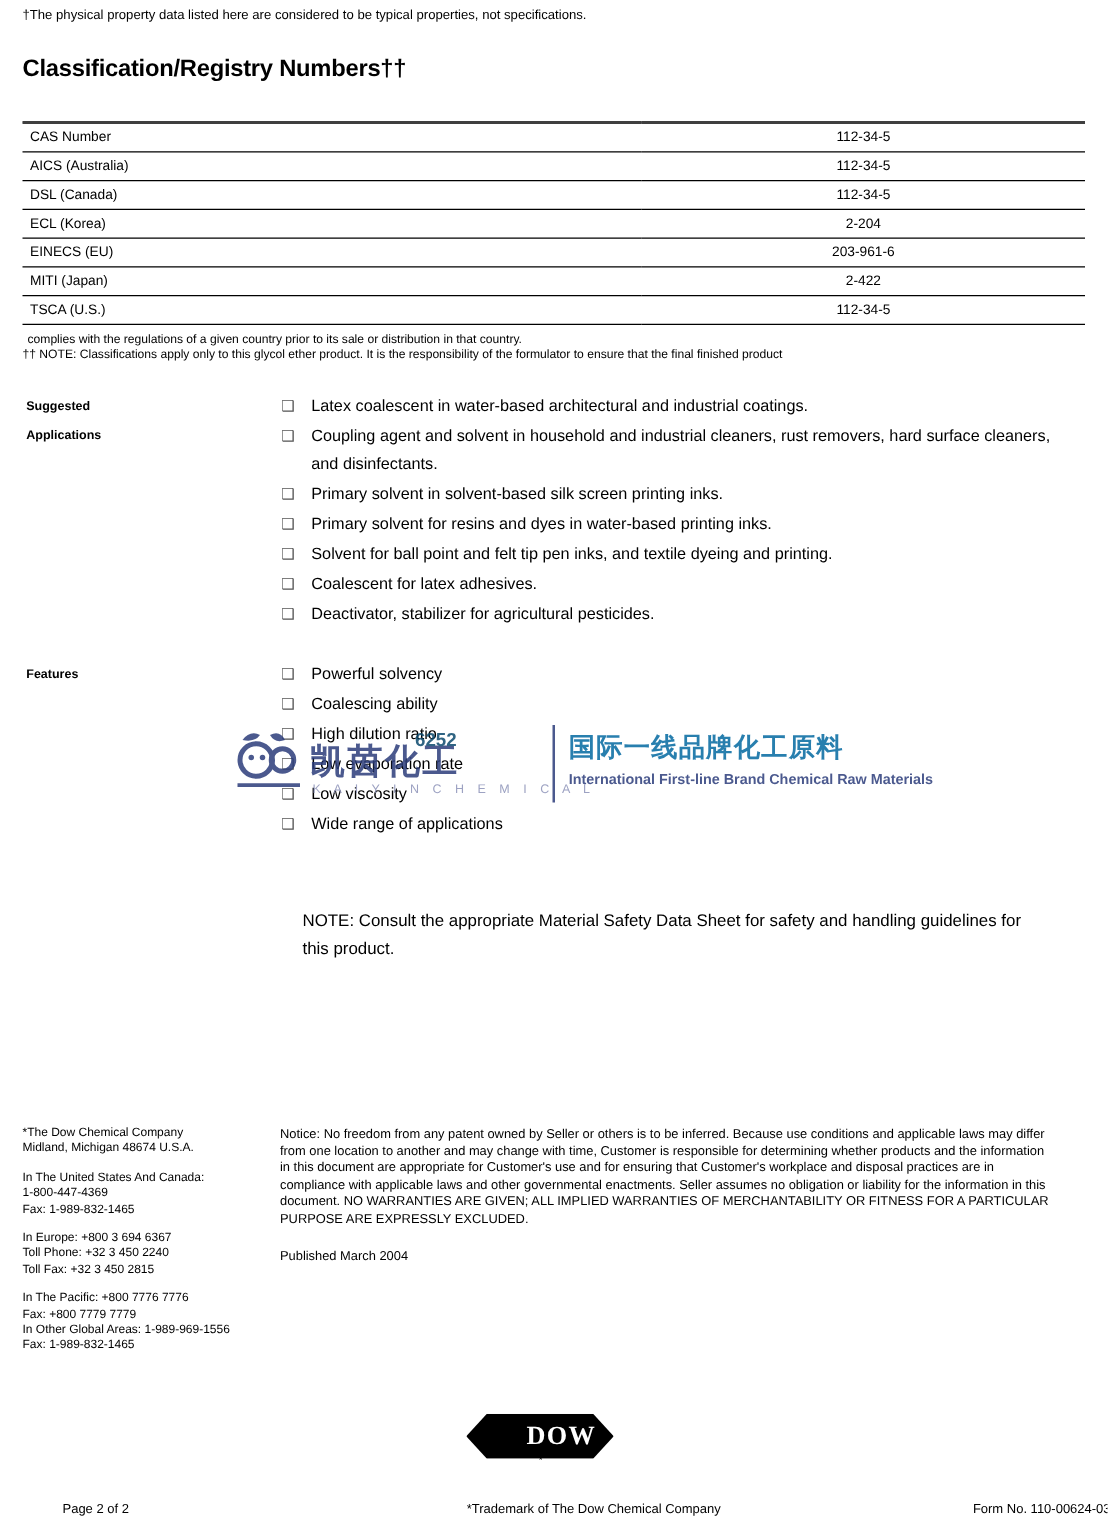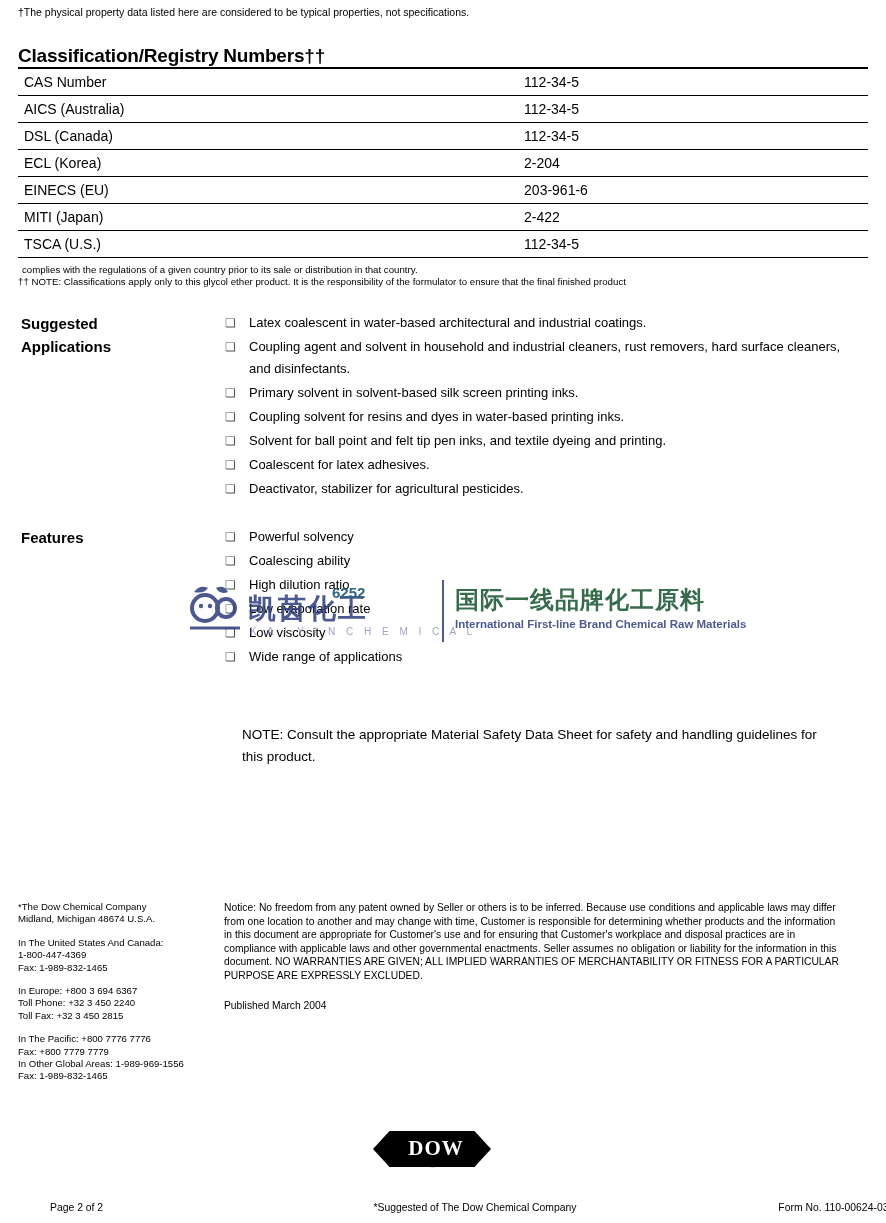--- a/index.html
+++ b/index.html
@@ -35,52 +35,53 @@
     font-size: 19px;
     font-weight: bold;
     letter-spacing: -0.2px;
     margin-top: 26px;
   }
 
   
   table.registry {
     width: 100%;
     border-collapse: collapse;
-    font-size: 14px;
+    font-size: 11px;
+    margin-top: 30px;
   }
   table.registry tr.head-rule td {
     border-top: 1.6px solid #000;
     height: 0;
     padding: 0;
   }
   table.registry td {
     padding: 5px 2px 5px 6px;
     border-bottom: 0.8px solid #000;
     vertical-align: middle;
   }
   table.registry td.val {
-    text-align: left;
+    text-align: center;
     padding-right: 6px;
   }
 
   .table-note {
     font-size: 9.7px;
     line-height: 12px;
     margin-top: 6px;
   }
 
   
   .block {
     display: flex;
     margin-top: 24px;
   }
   .block-label {
     width: 200px;
     flex: 0 0 200px;
-    font-size: 15px;
+    font-size: 10px;
     font-weight: bold;
     line-height: 23px;
     padding-left: 3px;
   }
   .bullet-list {
     flex: 1 1 auto;
     padding-right: 24px;
   }
   .bullet-row {
     display: flex;
@@ -117,23 +118,23 @@
     top: 570px;
     width: 560px;
     height: 90px;
     pointer-events: none;
     opacity: 0.85;
   }
   .wm-cn {
     position: absolute;
     left: 275px;
     top: 8px;
-    font-size: 24px;
-    font-weight: bold;
-    color: #14532d;
+    font-size: 21px;
+    font-weight: bold;
+    color: #0369a1;
     letter-spacing: 1px;
     white-space: nowrap;
   }
   .wm-en {
     position: absolute;
     left: 275px;
     top: 42px;
     font-size: 11.5px;
     font-weight: bold;
     color: #2c3d7b;
@@ -221,21 +222,21 @@
     position: absolute;
     left: 0;
     top: 0;
     width: 118px;
     height: 36px;
     background: #000;
     clip-path: polygon(0% 50%, 14% 0%, 86% 0%, 100% 50%, 86% 100%, 14% 100%);
   }
   .dow-text {
     position: absolute;
-    left: 4px;
+    left: 17px;
     top: 5px;
     width: 118px;
     text-align: center;
     font-size: 21px;
     font-weight: bold;
     color: #fff;
     letter-spacing: 1px;
     font-family: "Liberation Serif", serif;
   }
   .dow-tm {
@@ -323,21 +324,21 @@
       <div class="bullet-row">
         <div class="bullet-box">❑</div>
         <div class="bullet-text">Coupling agent and solvent in household and industrial cleaners, rust removers, hard surface cleaners, and disinfectants.</div>
       </div>
       <div class="bullet-row">
         <div class="bullet-box">❑</div>
         <div class="bullet-text">Primary solvent in solvent-based silk screen printing inks.</div>
       </div>
       <div class="bullet-row">
         <div class="bullet-box">❑</div>
-        <div class="bullet-text">Coupling solvent for resins and dyes in water-based printing inks.</div>
+        <div class="bullet-text">Primary solvent for resins and dyes in water-based printing inks.</div>
       </div>
       <div class="bullet-row">
         <div class="bullet-box">❑</div>
         <div class="bullet-text">Solvent for ball point and felt tip pen inks, and textile dyeing and printing.</div>
       </div>
       <div class="bullet-row">
         <div class="bullet-box">❑</div>
         <div class="bullet-text">Coalescent for latex adhesives.</div>
       </div>
       <div class="bullet-row">
@@ -427,17 +428,17 @@
   </div>
 
   <div class="dow-logo">
     <div class="dow-diamond"></div>
     <div class="dow-text">DOW</div>
     <div class="dow-tm">*</div>
   </div>
 
   <div class="footer">
     <div class="left">Page 2 of 2</div>
-    <div class="center">*Suggested of The Dow Chemical Company</div>
+    <div class="center">*Trademark of The Dow Chemical Company</div>
     <div class="right">Form No. 110-00624-0304</div>
   </div>
 
 </div>
 
 </body></html>

